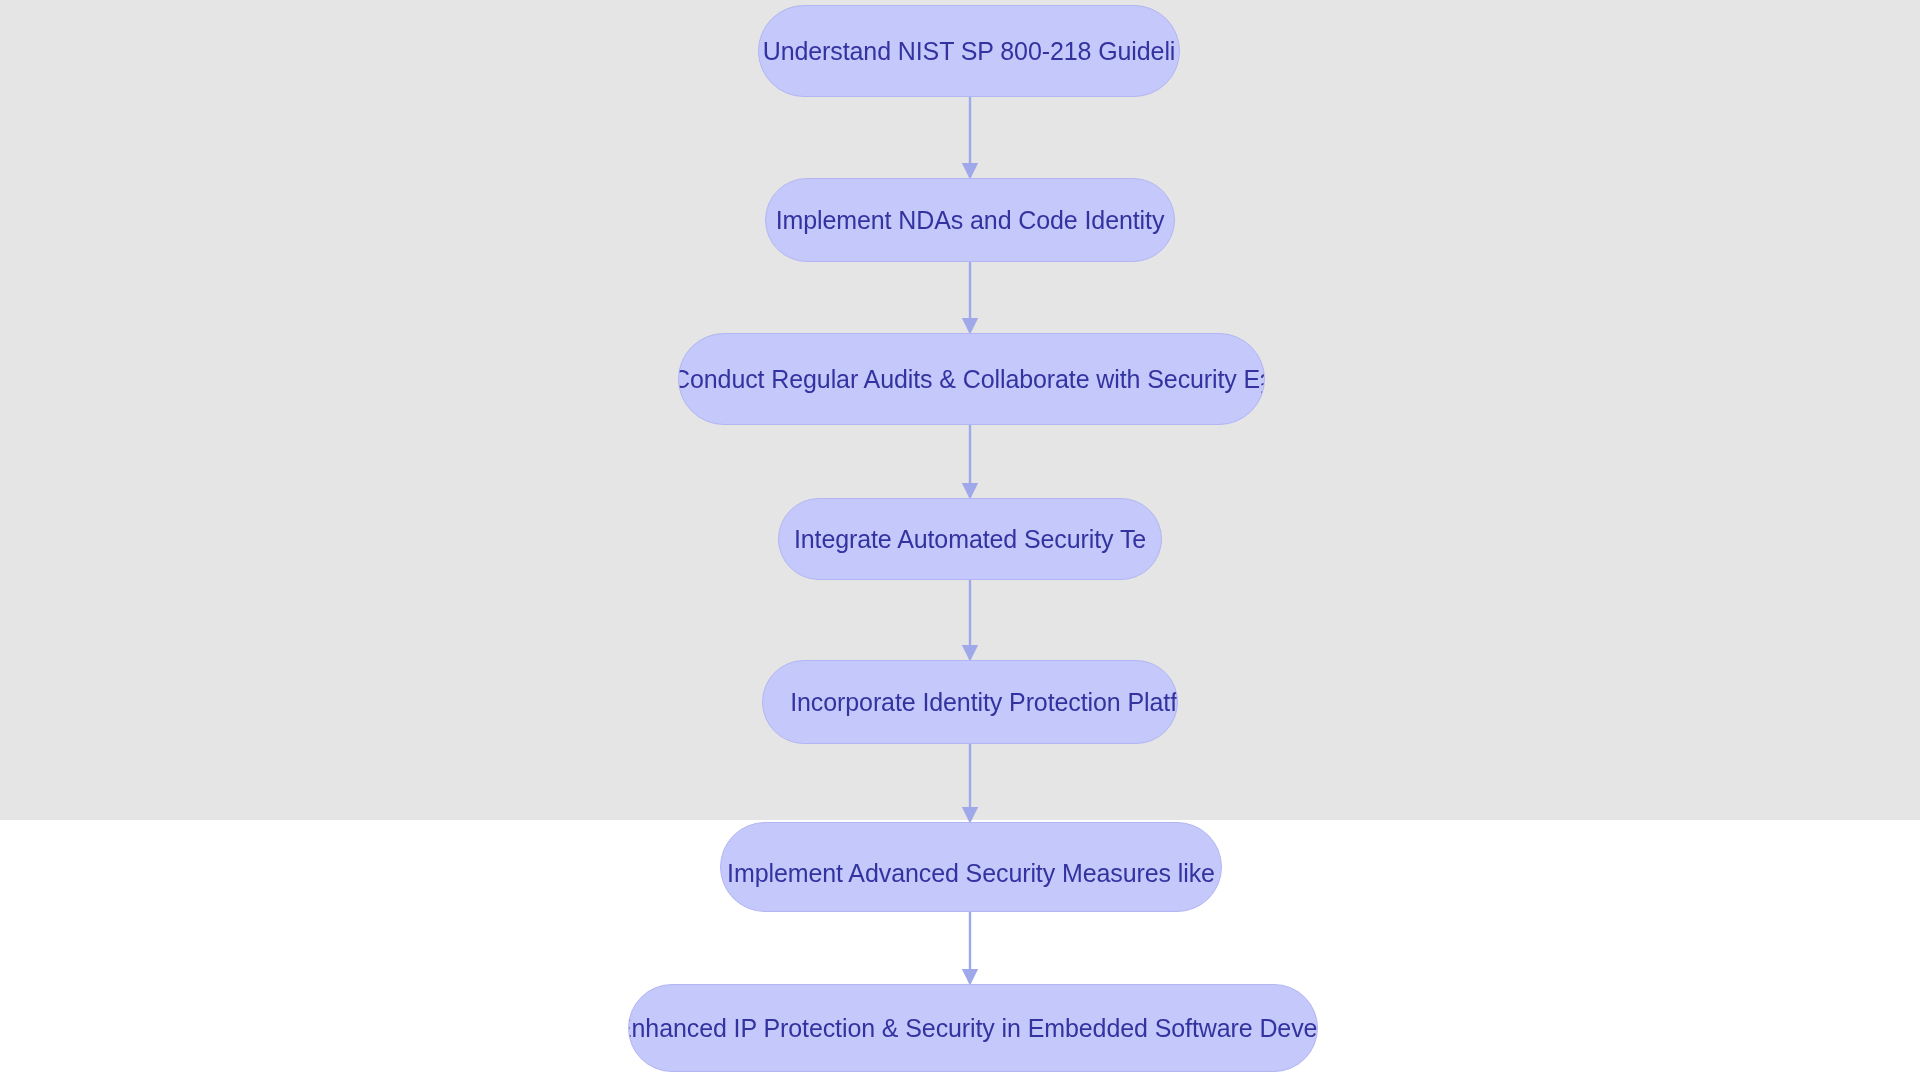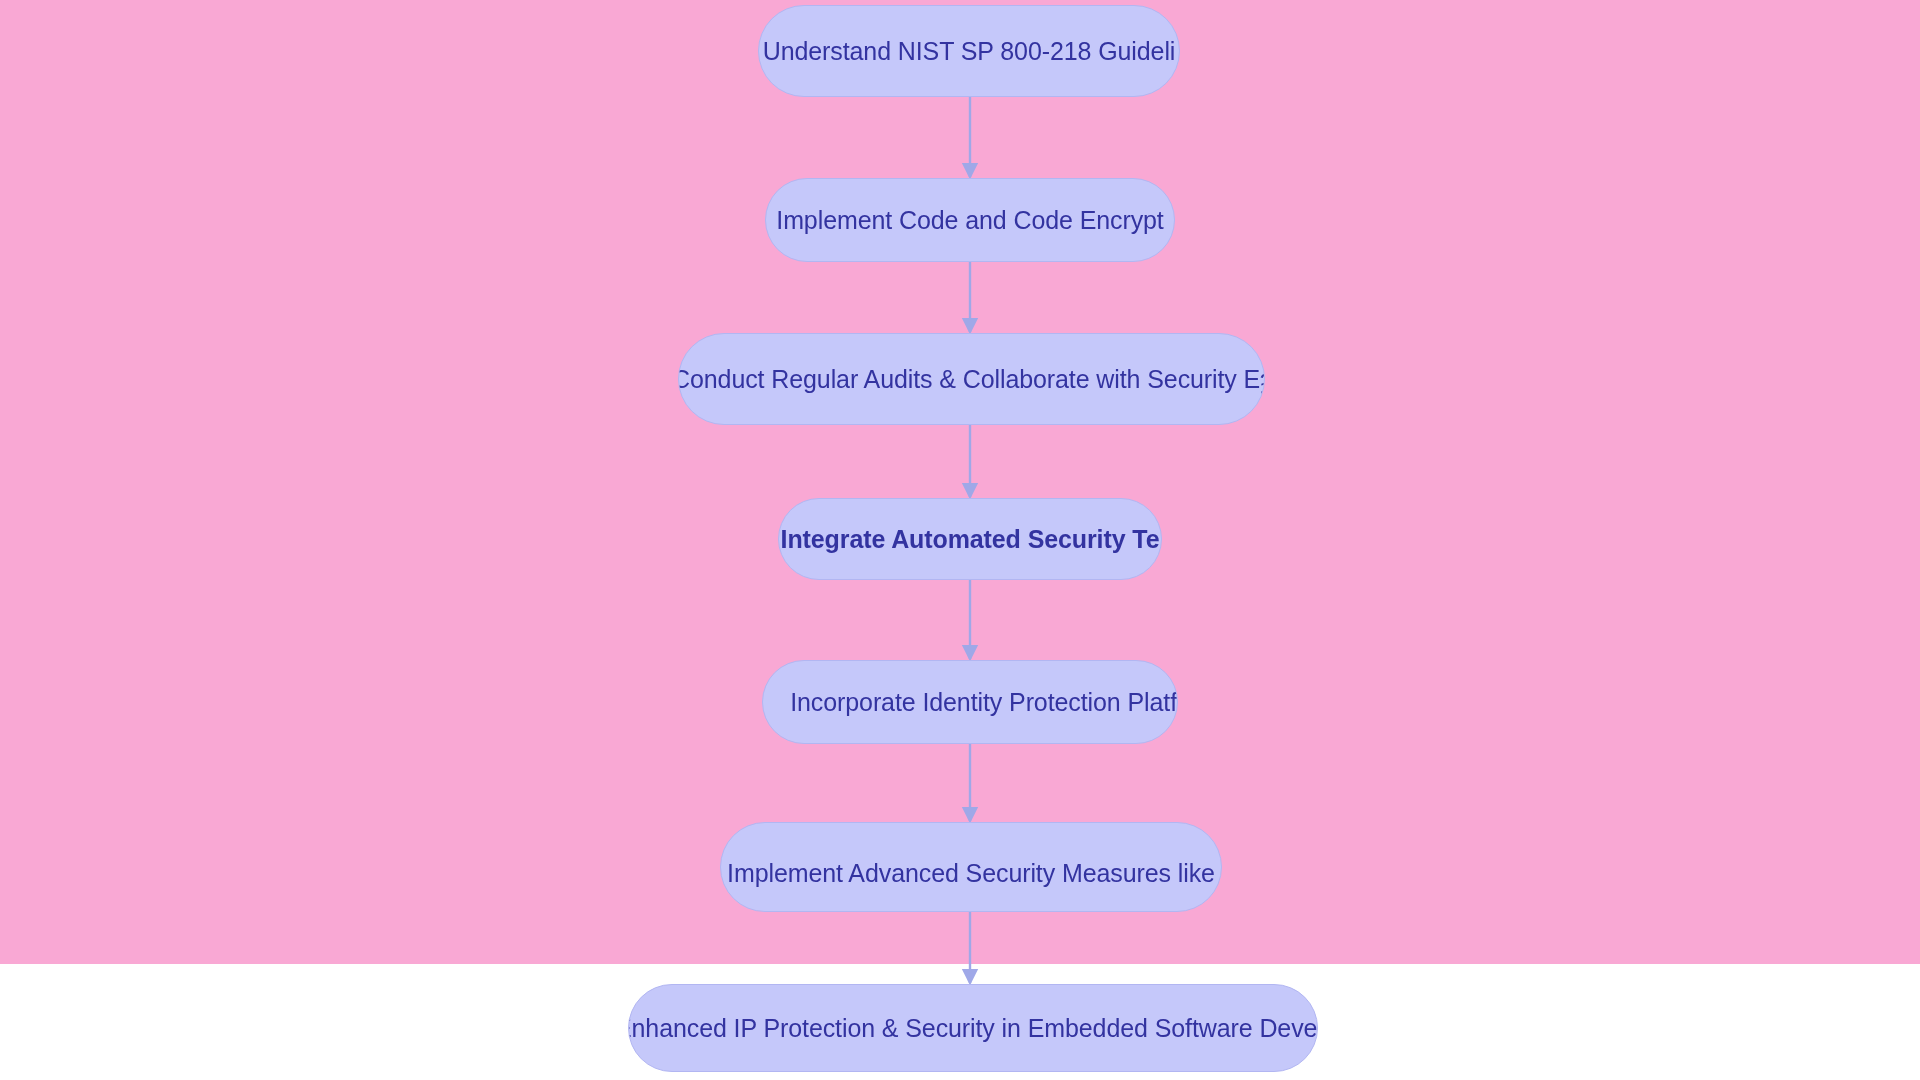--- a/index.html
+++ b/index.html
@@ -11,22 +11,22 @@
   body {
     width: 1920px;
     height: 1080px;
     font-family: "Liberation Sans", sans-serif;
     overflow: hidden;
   }
 
   #flowchart {
     position: relative;
     width: 1920px;
-    height: 964px;
-    background: #f9a8d4;
+    height: 820px;
+    background: #e5e5e5;
   }
 
   #edge-layer {
     position: absolute;
     left: 0;
     top: 0;
     width: 1920px;
     height: 1080px;
     pointer-events: none;
   }
@@ -75,27 +75,27 @@
         <line x1="970" y1="744" x2="970" y2="821" stroke="#9fa8e8" stroke-width="2.4" marker-end="url(#arrowhead)"></line>
         <line x1="970" y1="912" x2="970" y2="983" stroke="#9fa8e8" stroke-width="2.4" marker-end="url(#arrowhead)"></line>
       </g>
   </svg>
 
   <div id="nodes">
       <div class="node" style="left: 758px; top: 5px; width: 422px; height: 92px; background: rgb(197, 200, 250); border-color: rgb(178, 182, 242);">
         <span class="node-label" style="color: rgb(51, 51, 160);">Understand NIST SP 800-218 Guideli</span>
       </div>
       <div class="node" style="left: 765px; top: 178px; width: 410px; height: 84px; background: rgb(197, 200, 250); border-color: rgb(178, 182, 242);">
-        <span class="node-label" style="color: rgb(51, 51, 160);">Implement Code and Code Encrypt</span>
+        <span class="node-label" style="color: rgb(51, 51, 160);">Implement NDAs and Code Identity</span>
       </div>
       <div class="node" style="left: 678px; top: 333px; width: 587px; height: 92px; background: rgb(197, 200, 250); border-color: rgb(178, 182, 242);">
         <span class="node-label" style="color: rgb(51, 51, 160);">Conduct Regular Audits &amp; Collaborate with Security Eȝ</span>
       </div>
       <div class="node" style="left: 778px; top: 498px; width: 384px; height: 82px; background: rgb(197, 200, 250); border-color: rgb(178, 182, 242);">
-        <span class="node-label" style="color: rgb(51, 51, 160); font-weight: bold;">Integrate Automated Security Te</span>
+        <span class="node-label" style="color: rgb(51, 51, 160);">Integrate Automated Security Te</span>
       </div>
       <div class="node" style="left: 762px; top: 660px; width: 416px; height: 84px; background: rgb(197, 200, 250); border-color: rgb(178, 182, 242); justify-content: flex-end;">
         <span class="node-label" style="color: rgb(51, 51, 160);">Incorporate Identity Protection Platf</span>
       </div>
       <div class="node" style="left: 720px; top: 822px; width: 502px; height: 90px; background: rgb(197, 200, 250); border-color: rgb(178, 182, 242);">
         <span class="node-label" style="color: rgb(51, 51, 160); margin-top: 12px;">Implement Advanced Security Measures like</span>
       </div>
       <div class="node" style="left: 628px; top: 984px; width: 690px; height: 88px; background: rgb(197, 200, 250); border-color: rgb(178, 182, 242);">
         <span class="node-label" style="color: rgb(51, 51, 160);">Enhanced IP Protection &amp; Security in Embedded Software Develɾ</span>
       </div>

